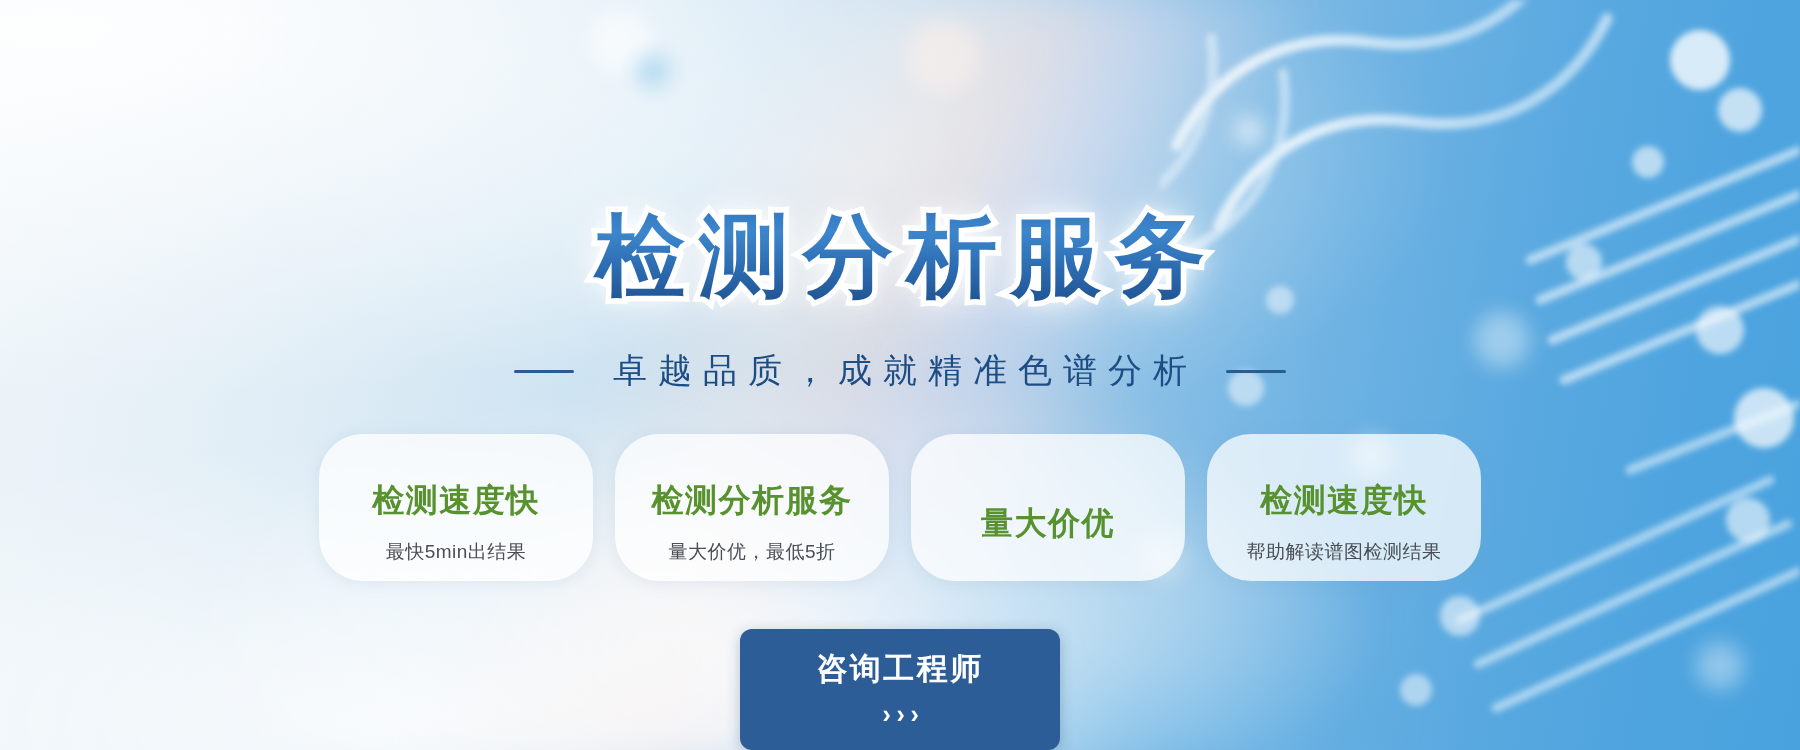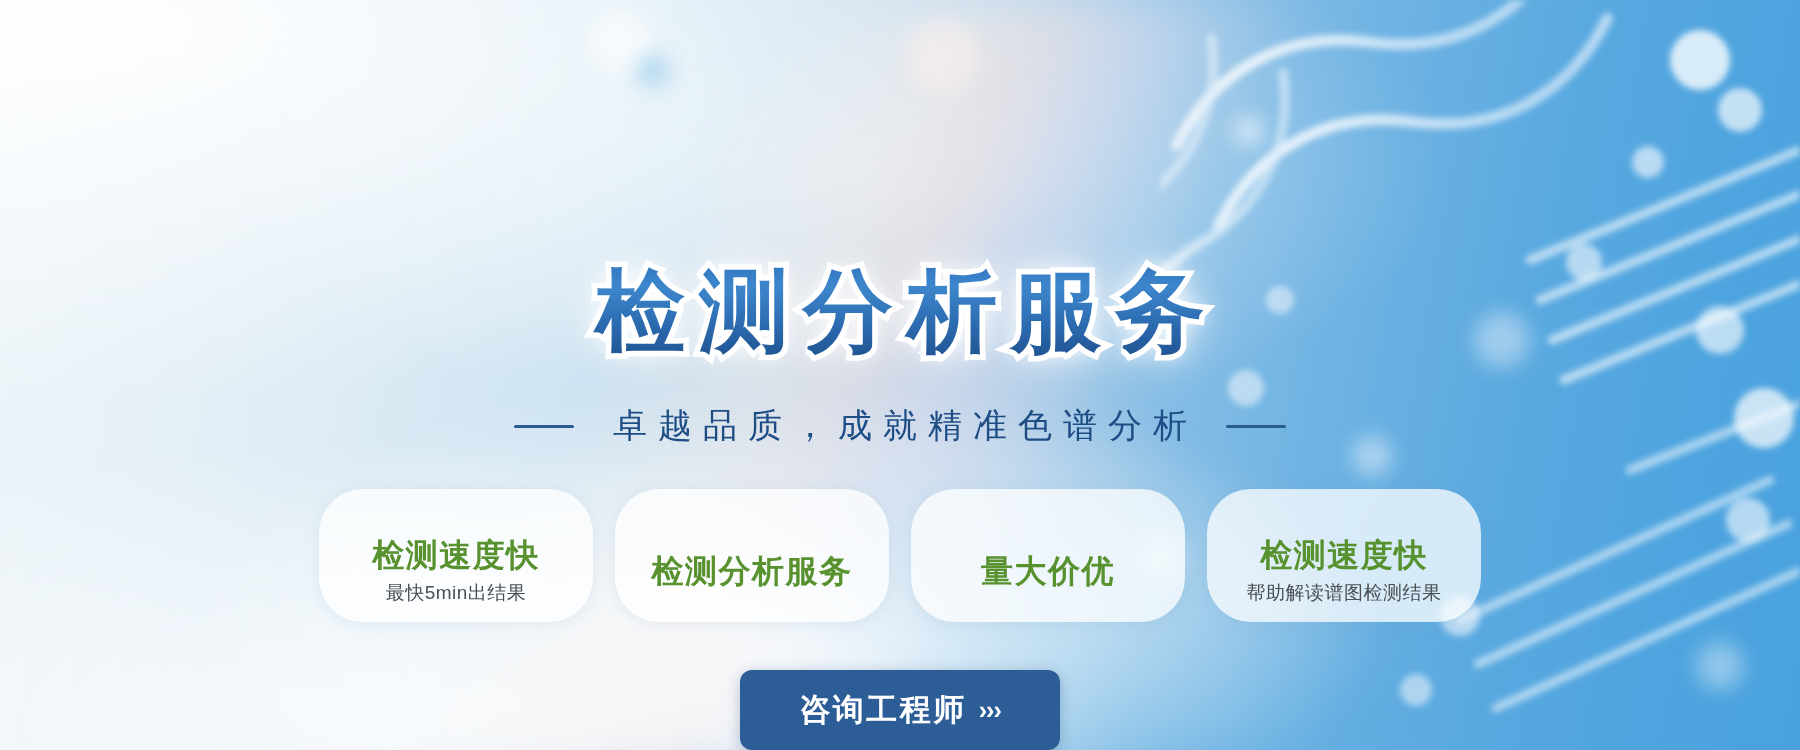--- a/index.html
+++ b/index.html
@@ -151,44 +151,45 @@
   }
   .pill-title {
     font-size:32px; font-weight:bold;
     color:#57922f;
     letter-spacing:1.5px;
     line-height:1.25;
     white-space:nowrap;
     margin-top:32px;
   }
   .pill-sub {
-    margin-top:5px;
+    margin-top:19px;
     font-size:19px;
     color:#4a4f55;
     letter-spacing:.5px;
     white-space:nowrap;
   }
 
   
   .cta {
     margin-top:48px;
     min-width:320px;
     padding:19px 42px;
     border:none;
     border-radius:12px;
     background:#2c5d96;
     color:#ffffff;
-    font-family:Liberation Sans, sans-serif;
+    font-family:Liberation Mono, monospace;
     font-size:31px;
     font-weight:bold;
     letter-spacing:2.5px;
     cursor:pointer;
     display:flex; align-items:center; justify-content:center; gap:12px;
     box-shadow:0 3px 14px rgba(22,58,100,.28);
     white-space:nowrap;
+    flex-direction:column;
   }
   .cta-chev { font-size:25px; font-weight:bold; letter-spacing:-1px; }
 </style>
 </head>
 <body>
 
 <div id="banner">
 
   <div class="bg bg-base"></div>
   <div class="bg bg-sheen"></div>
@@ -288,20 +289,21 @@
       <span class="sub-dash"></span>
     </div>
 
     <div class="pills">
       <div class="pill">
         <span class="pill-title">检测速度快</span>
         <span class="pill-sub">最快5min出结果</span>
       </div>
       <div class="pill">
         <span class="pill-title">检测分析服务</span>
+        <span class="pill-sub">量大价优，最低5折</span>
       </div>
       <div class="pill">
         <span class="pill-title">量大价优</span>
       </div>
       <div class="pill">
         <span class="pill-title">检测速度快</span>
         <span class="pill-sub">帮助解读谱图检测结果</span>
       </div>
     </div>
 

